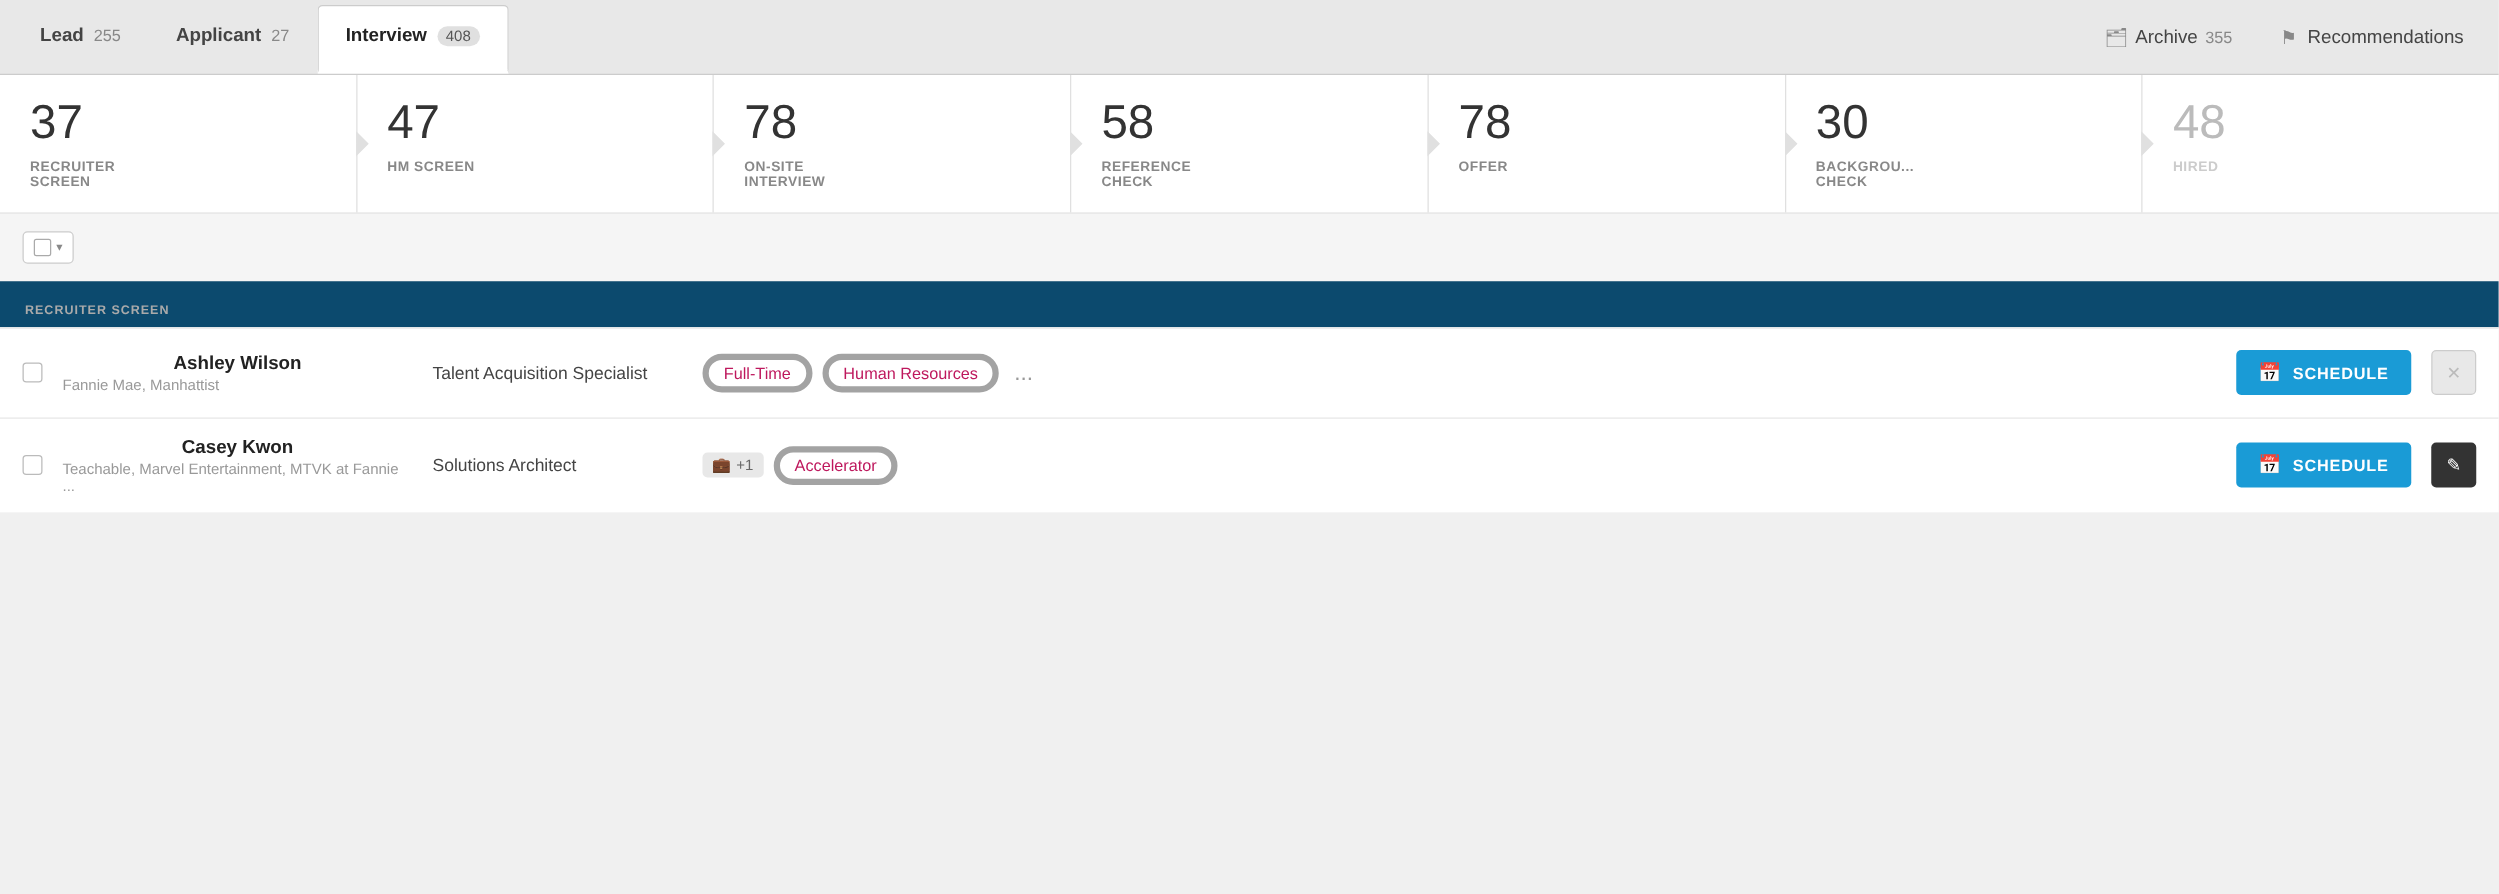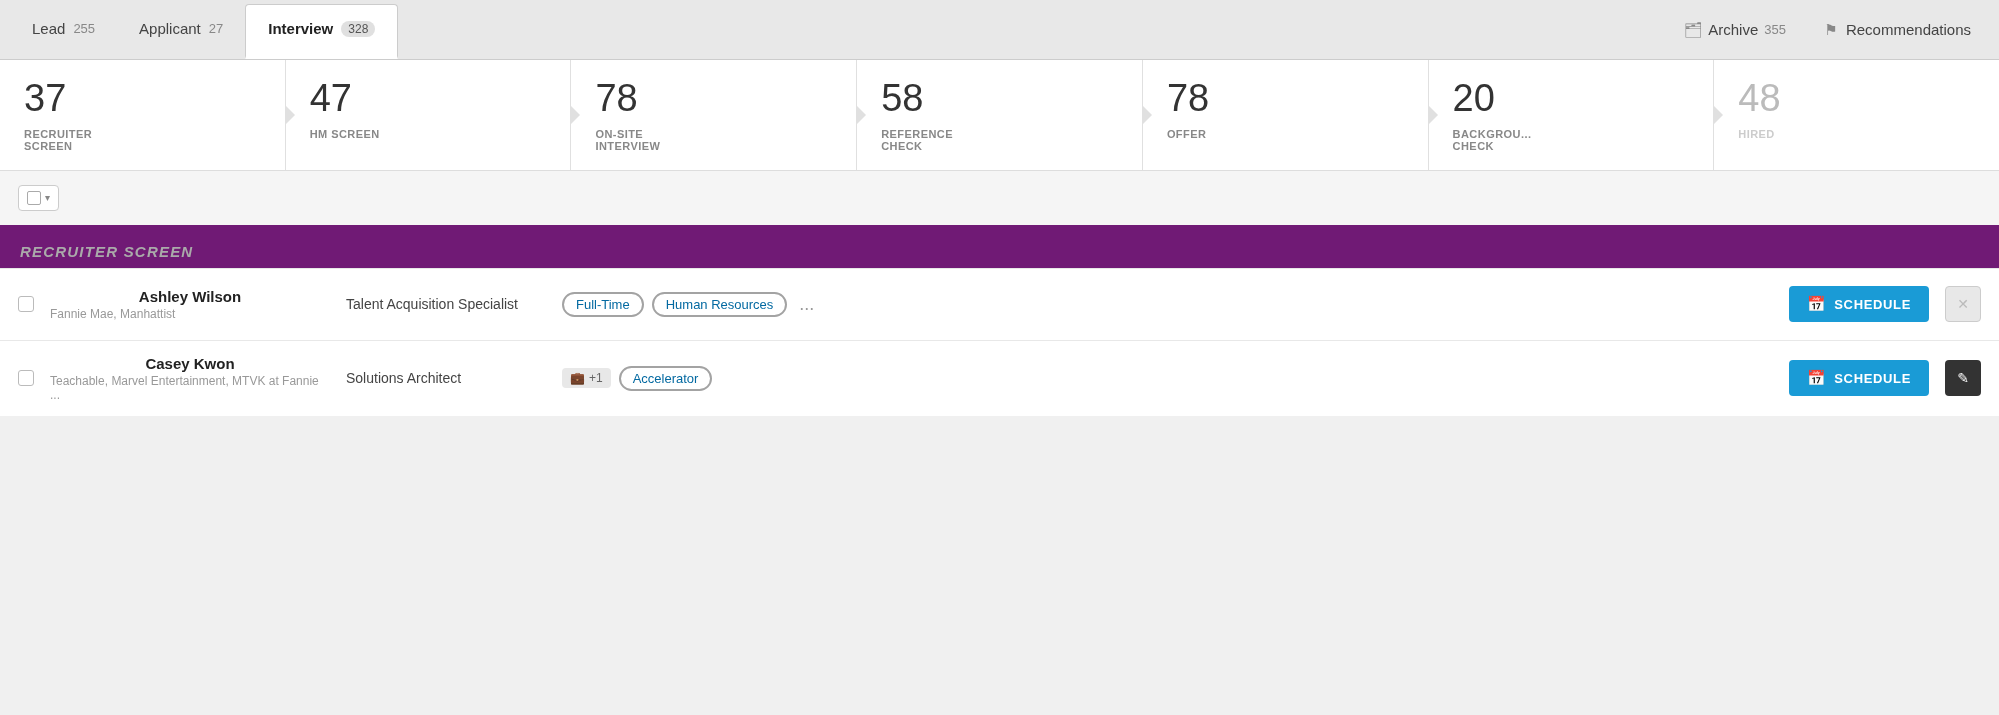--- a/index.html
+++ b/index.html
@@ -24,21 +24,21 @@
       align-items: center;
       padding: 0 22px;
       cursor: pointer;
       font-size: 15px;
       color: #555;
       gap: 8px;
       border-bottom: 3px solid transparent;
       position: relative;
     }
     .nav-tab .tab-label {
-      font-weight: 400;
+      font-weight: 700;
       color: #444;
     }
     .nav-tab .tab-count {
       font-size: 13px;
       color: #888;
     }
     .nav-tab.active {
       background: #fff;
       border-bottom: 3px solid #fff;
       border-left: 1px solid #ccc;
@@ -153,27 +153,26 @@
       background: #fff;
     }
     .chevron-down {
       font-size: 10px;
       color: #888;
     }
 
     
     .section-label {
       padding: 18px 20px 8px 20px;
-      font-size: 15px;
+      font-size: 10px;
       font-weight: 700;
       letter-spacing: 0.08em;
       color: #aaa;
       text-transform: uppercase;
-      background: #701a75;
-      font-style: italic;
+      background: #0c4a6e;
     }
 
     
     .candidates-list {
       background: #f5f5f5;
     }
     .candidate-row {
       display: flex;
       align-items: center;
       background: #fff;
@@ -212,25 +211,25 @@
       font-size: 14px;
       color: #444;
     }
     .candidate-tags {
       display: flex;
       align-items: center;
       gap: 8px;
       flex: 1;
     }
     .tag {
-      border: 2px solid #a3a3a3;
+      border: 5px solid #a3a3a3;
       border-radius: 20px;
       padding: 3px 12px;
       font-size: 13px;
-      color: #0369a1;
+      color: #be185d;
       background: #fff;
       white-space: nowrap;
     }
     .tag-more {
       display: flex;
       align-items: center;
       gap: 4px;
       background: #e8e8e8;
       border-radius: 4px;
       padding: 3px 8px;
@@ -303,21 +302,21 @@
   <div class="nav-tab">
     <span class="tab-label">Lead</span>
     <span class="tab-count">255</span>
   </div>
   <div class="nav-tab">
     <span class="tab-label">Applicant</span>
     <span class="tab-count">27</span>
   </div>
   <div class="nav-tab active">
     <span class="tab-label">Interview</span>
-    <span class="tab-count">328</span>
+    <span class="tab-count">408</span>
   </div>
 
   <div class="nav-spacer"></div>
 
   <div class="nav-right">
     <span class="nav-icon">🗂</span>
     <span class="tab-label">Archive</span>
     <span class="tab-count">355</span>
   </div>
   <div class="nav-right">
@@ -341,21 +340,21 @@
   </div>
   <div class="stage-card">
     <div class="stage-count">58</div>
     <div class="stage-label">REFERENCE<br>CHECK</div>
   </div>
   <div class="stage-card">
     <div class="stage-count">78</div>
     <div class="stage-label">OFFER</div>
   </div>
   <div class="stage-card">
-    <div class="stage-count">20</div>
+    <div class="stage-count">30</div>
     <div class="stage-label">BACKGROU...<br>CHECK</div>
   </div>
   <div class="stage-card inactive">
     <div class="stage-count">48</div>
     <div class="stage-label">HIRED</div>
   </div>
 </div>
 
 <div class="toolbar">
   <div class="checkbox-dropdown">

